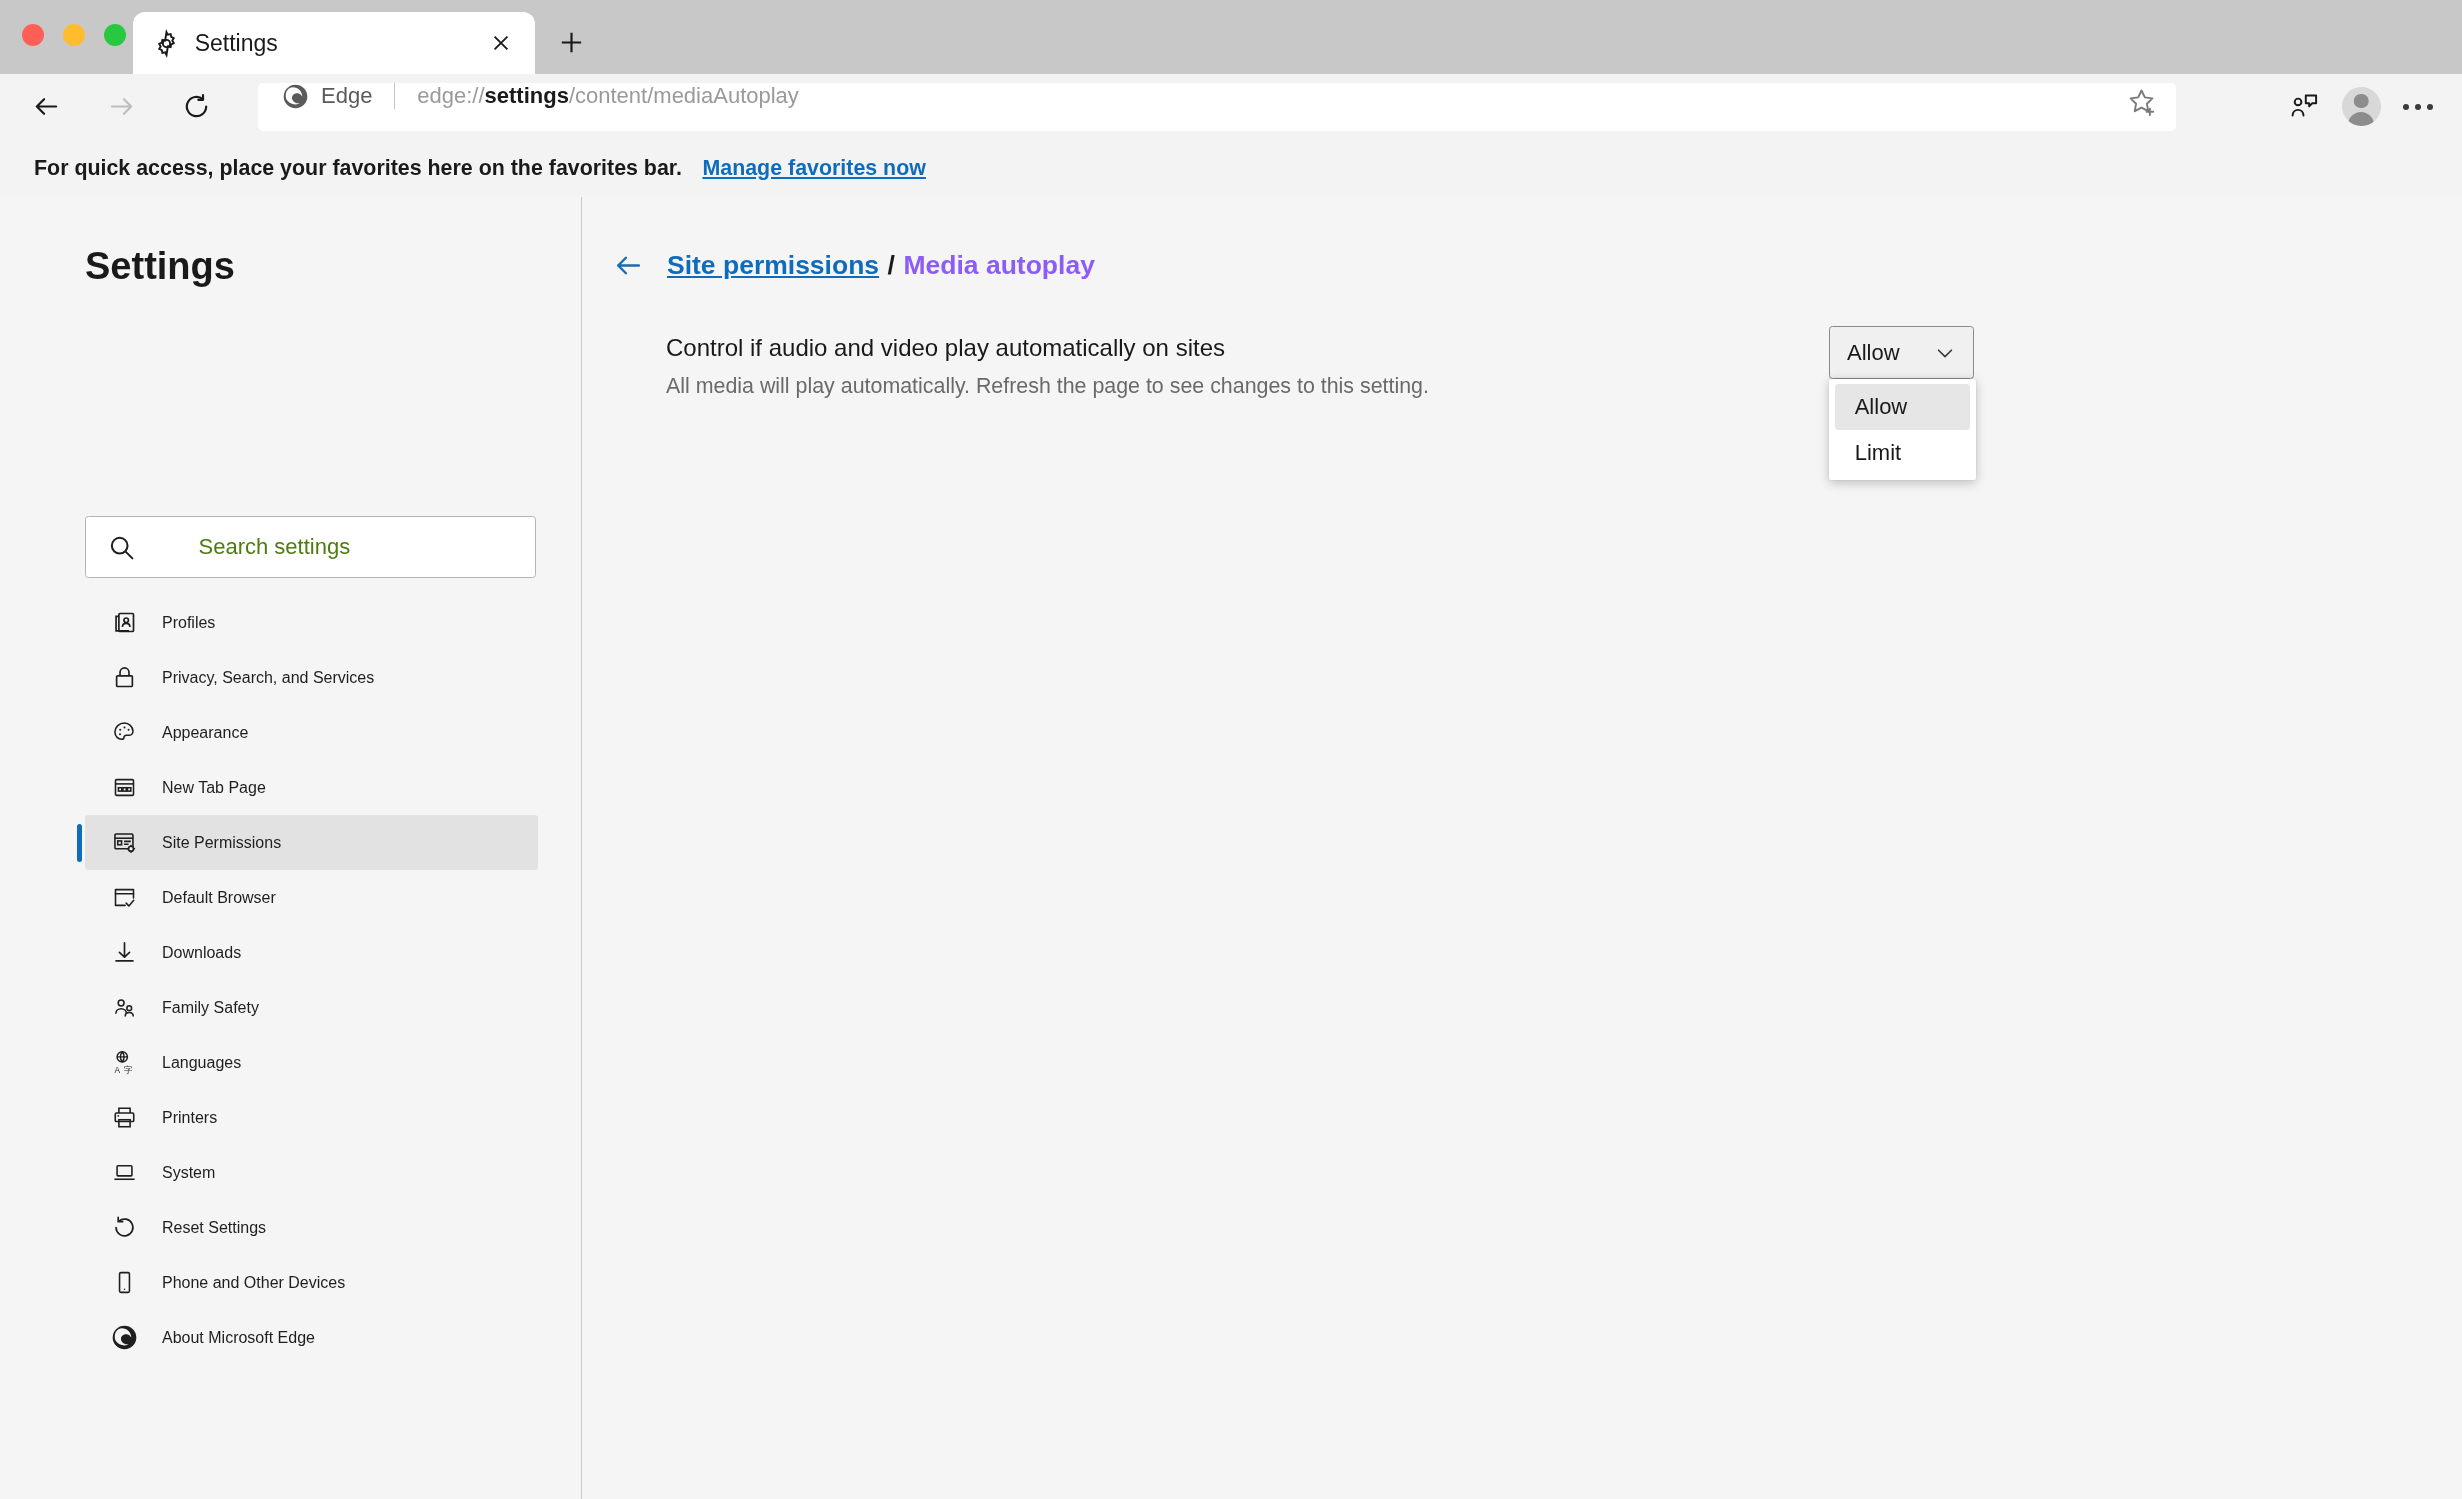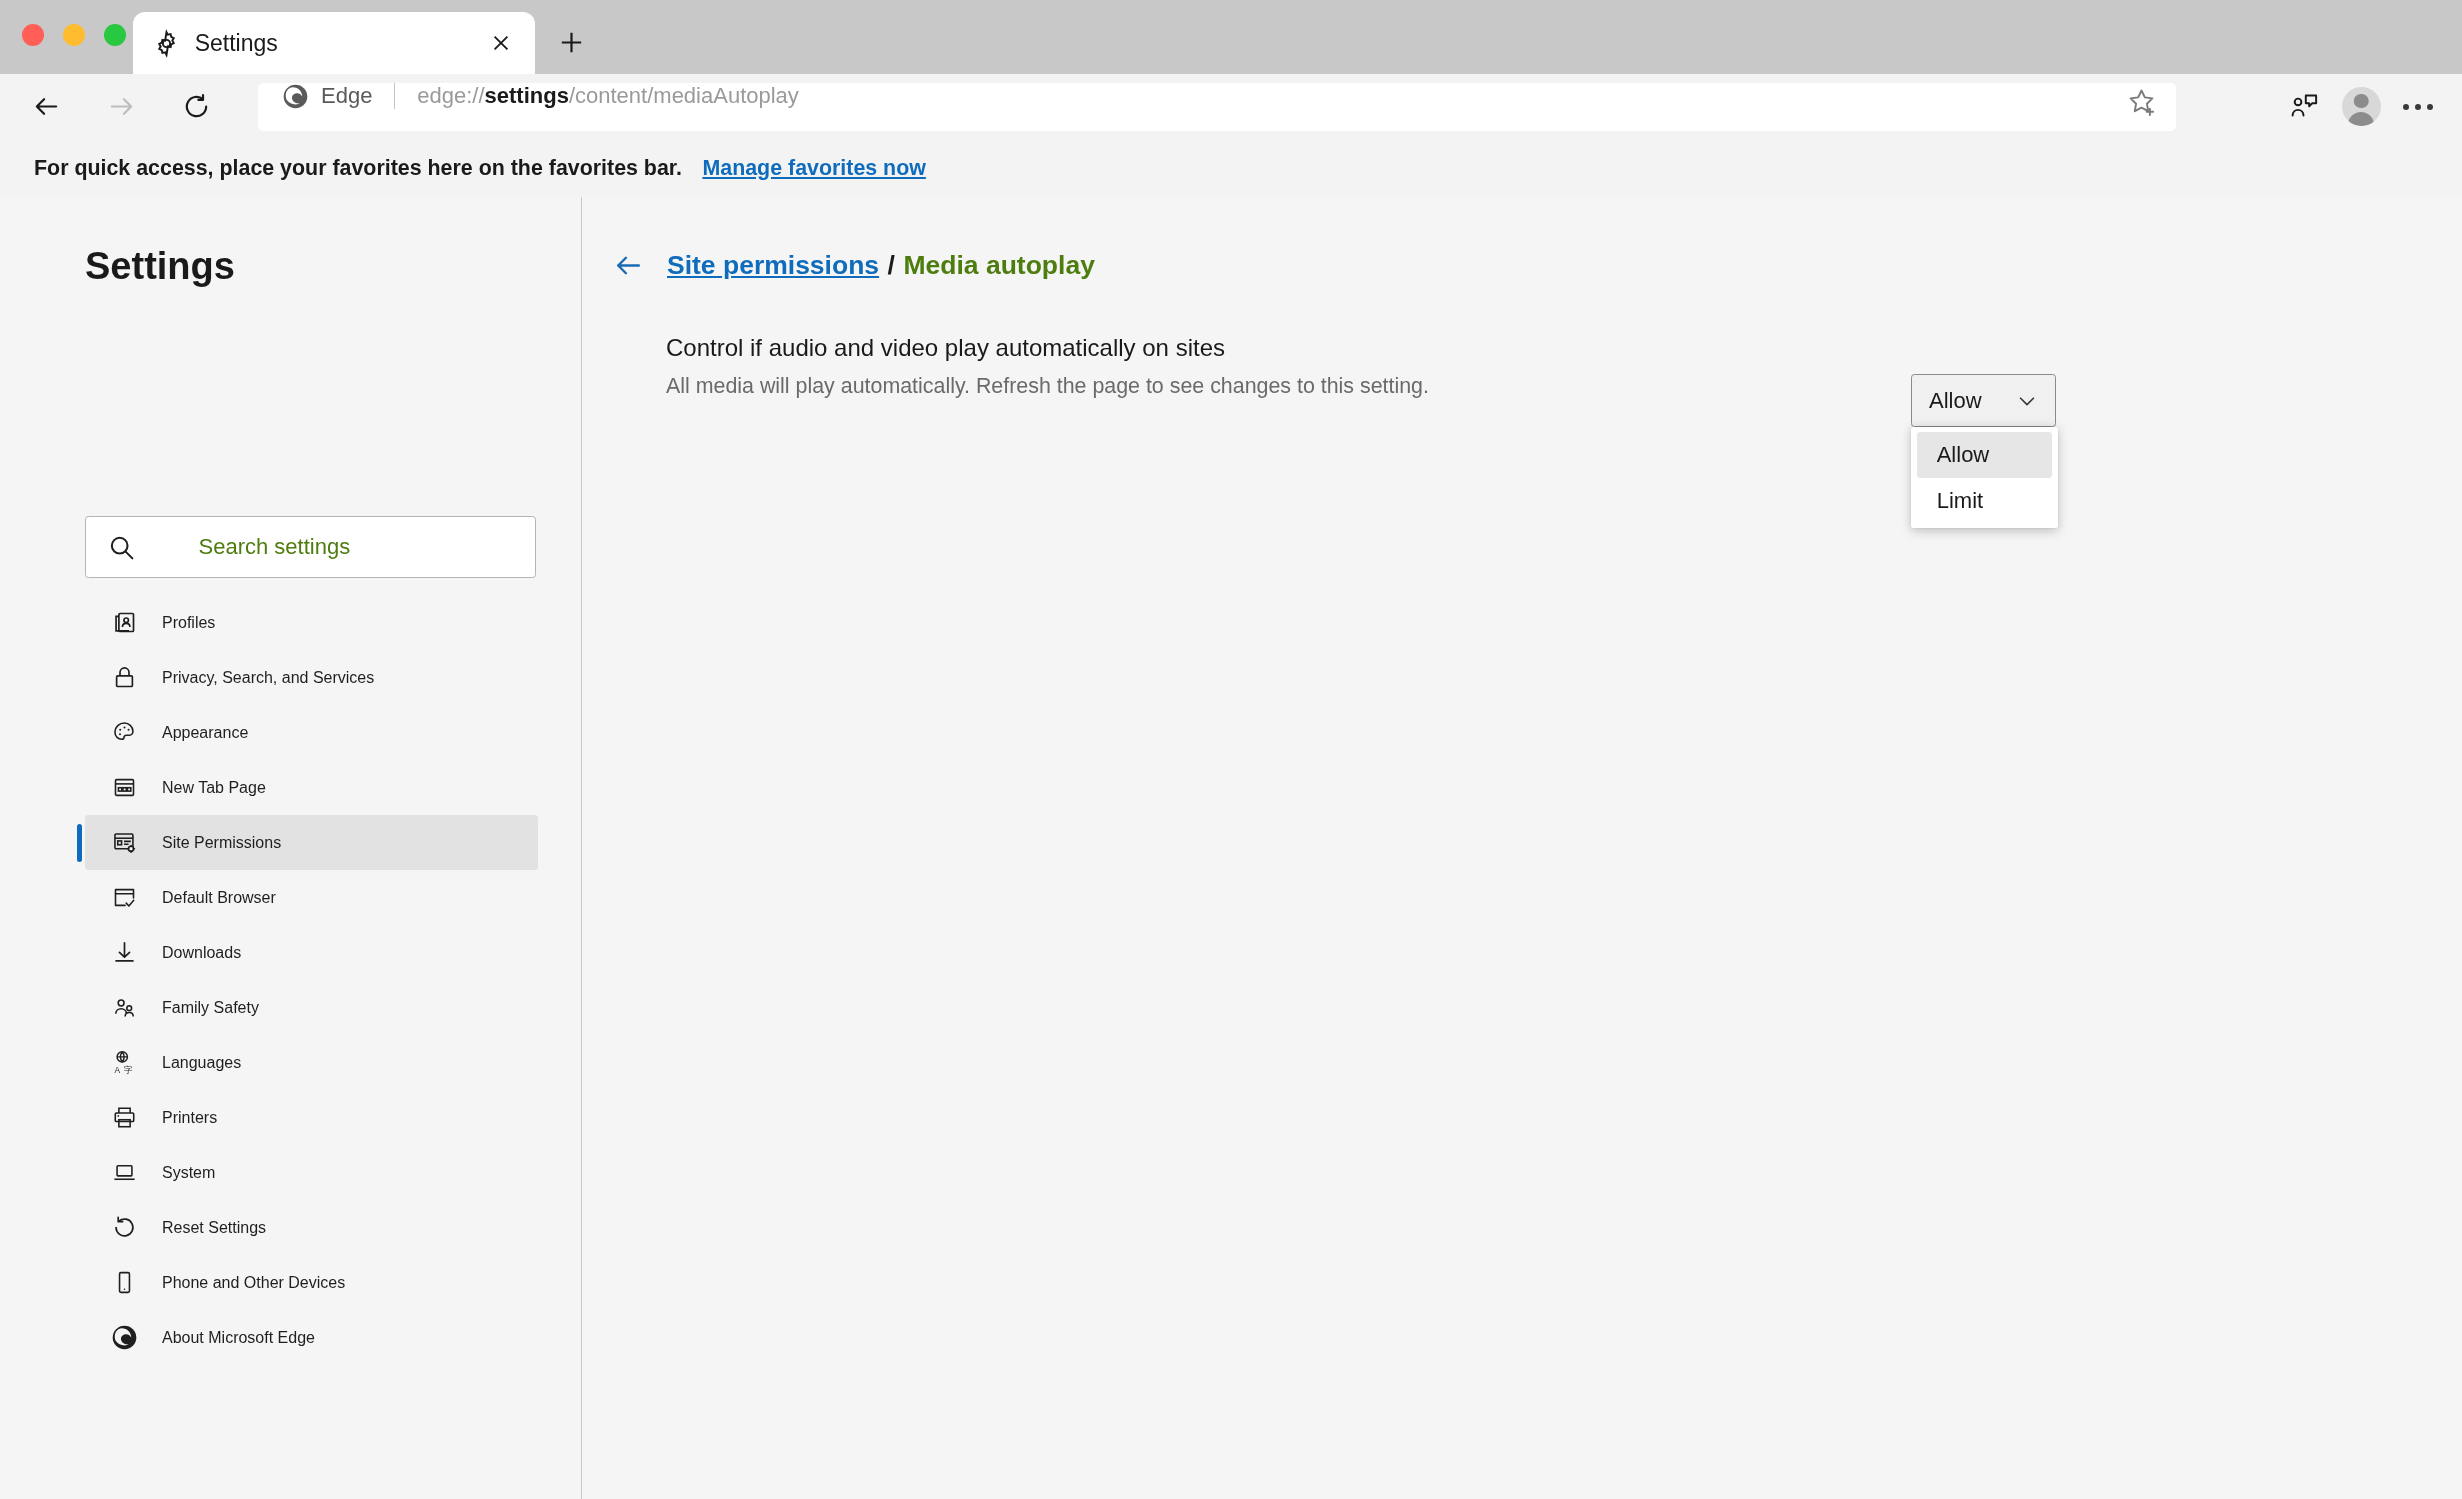--- a/index.html
+++ b/index.html
@@ -205,38 +205,38 @@
   }
   .bc-back {
     width: 34px; height: 34px;
     display: flex; align-items: center; justify-content: center;
     margin-right: 22px;
   }
   .bc-parent {
     font-size: 26.5px; font-weight: 700; color: #0f6cbd;
   }
   .bc-sep { font-size: 26.5px; font-weight: 700; color: #1a1a1a; margin: 0 8.5px; }
-  .bc-current { font-size: 26.5px; font-weight: 700; color: #4d7c0f; }
+  .bc-current { font-size: 26.5px; font-weight: 700; color: #8b5cf6; }
 
   .setting-row {
     position: absolute; left: 0; top: 137px;
     width: 1881px;
   }
   .setting-title {
     position: absolute; left: 85px; top: 0;
     font-size: 24px; font-weight: 400; color: #1a1a1a;
   }
   .setting-desc {
     position: absolute; left: 85px; top: 40px;
     font-size: 21.4px; color: #6a6a6a;
   }
 
   
   .dropdown-wrap {
-    position: absolute; left: 1330px; top: -7.7px; margin-top: 48px;
+    position: absolute; left: 1248px; top: -7.7px;
   }
   .dd-button {
     width: 145px; height: 53px;
     background: #f0f0f0;
     border: 0.9px solid #8a8a8a;
     border-radius: 3.4px;
     display: flex; align-items: center;
     padding: 0 17px;
   }
   .dd-value { font-size: 22px; color: #1a1a1a; flex: 1 1 auto; }

